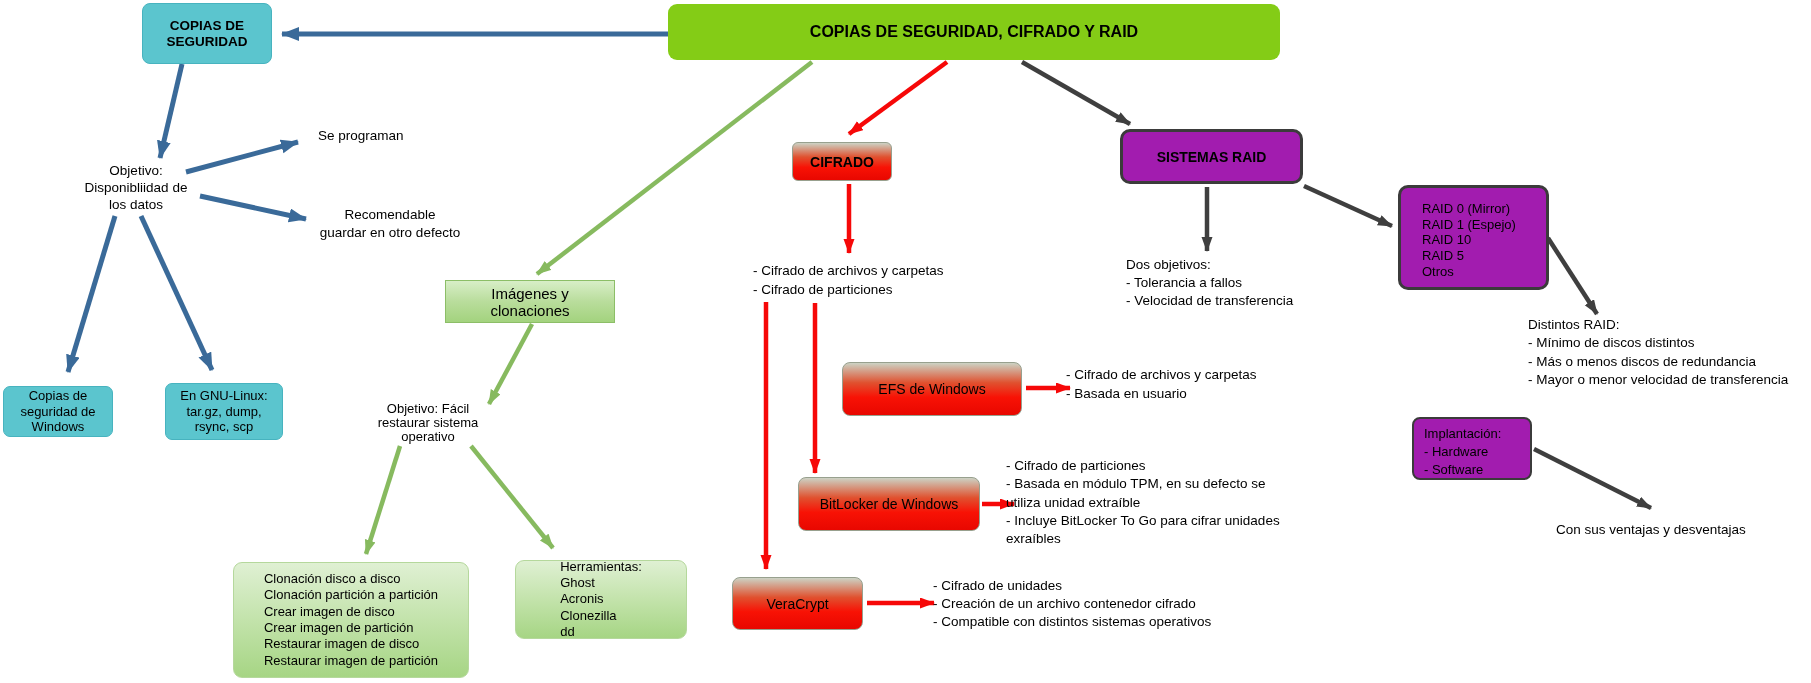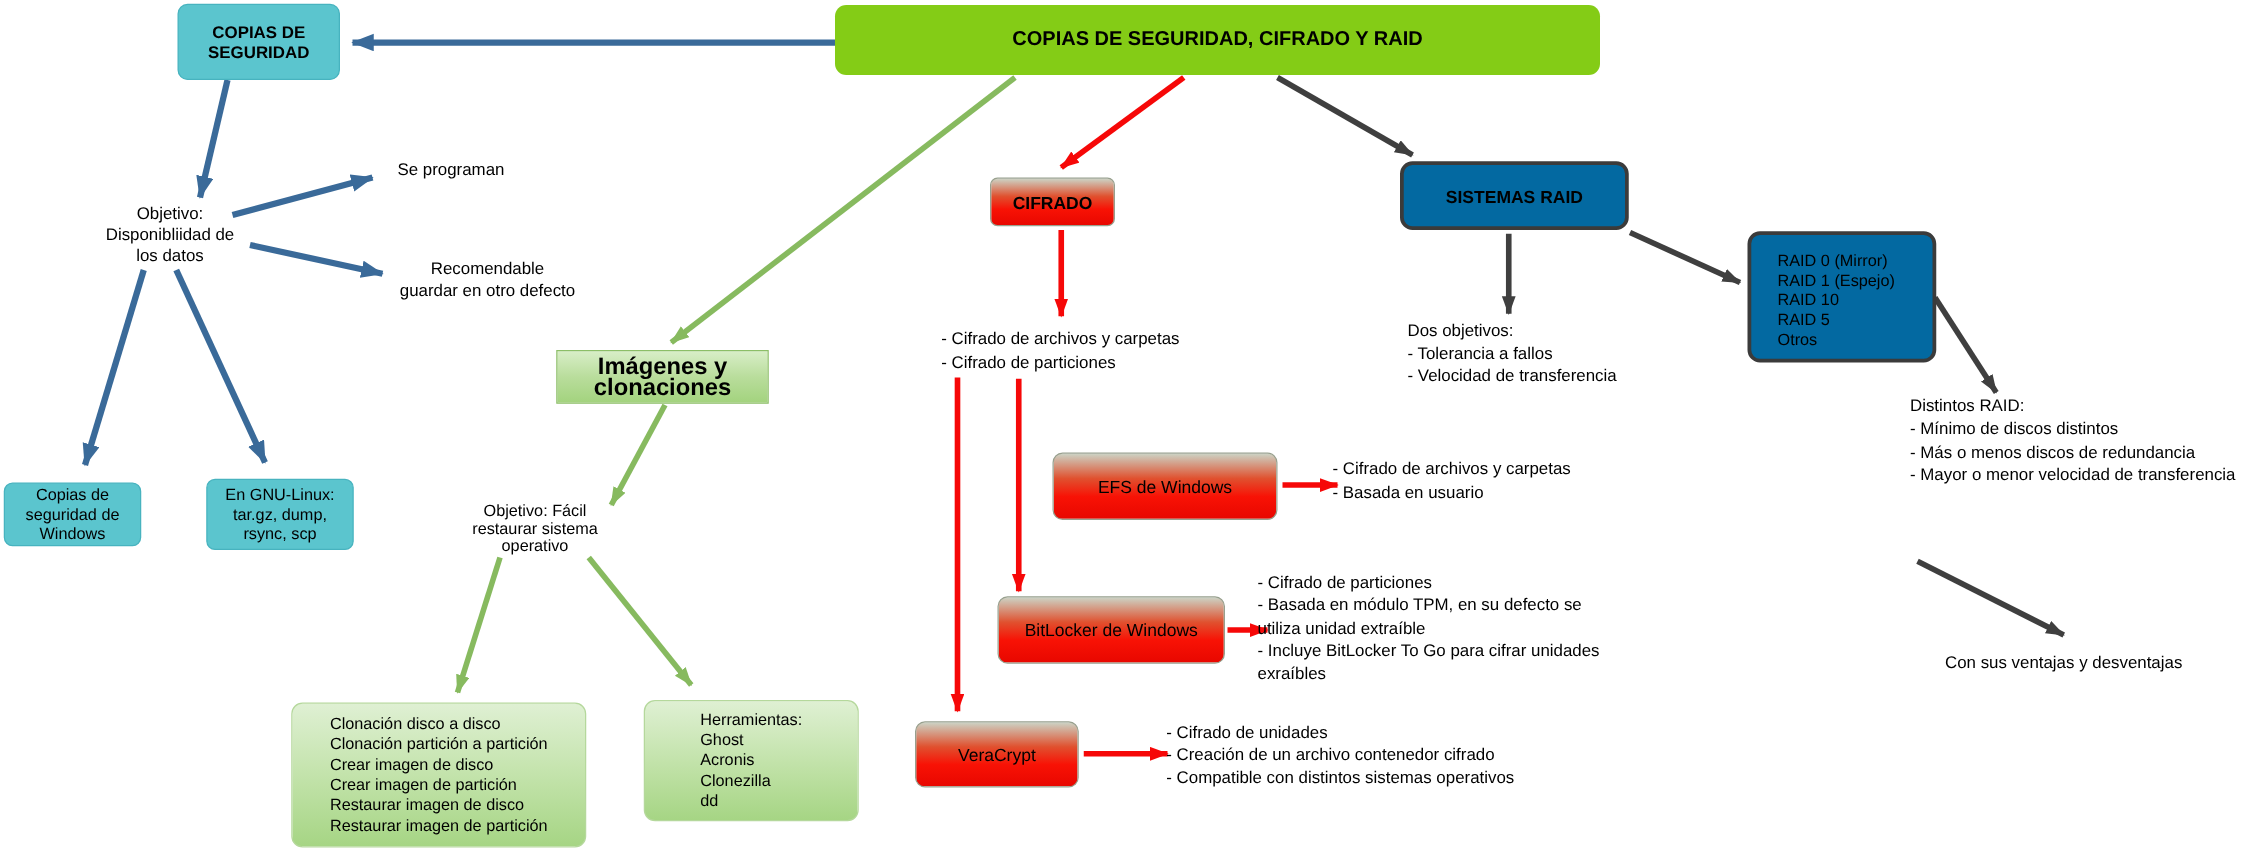--- a/index.html
+++ b/index.html
@@ -28,38 +28,38 @@
 
   
   .cyan-box  { background:#5bc5ce; border:1px solid #47b3bf; border-radius:7px;
                font-size:13px; line-height:15.5px; }
   #b-win     { left:3px;   top:386px; width:110px; height:51px; }
   #b-linux   { left:165px; top:383px; width:118px; height:57px; }
 
   
   #b-imagenes { left:445px; top:280px; width:170px; height:43px;
                 background:linear-gradient(180deg,#d8eec7 0%,#b9dd9c 50%,#a3d37e 100%);
-                border:1.5px solid #8cbe67; font-weight:bold; font-size:19px;
+                border:1.5px solid #8cbe67; font-weight:normal; font-size:15px;
                 line-height:17px; border-radius:0; }
   .green-list { background:linear-gradient(180deg,#dff0d3 0%,#c3e3ab 50%,#a6d584 100%);
                 border:1px solid #b5d89c; border-radius:9px; }
   #b-ops      { left:233px; top:562px; width:236px; height:116px; }
-  #b-tools    { left:515px; top:560px; width:172px; height:97px; }
+  #b-tools    { left:515px; top:560px; width:172px; height:79px; }
   .green-list .inner { font-size:13px; line-height:16.3px; text-align:left; white-space:pre-line; }
 
   
   .red-box   { background:linear-gradient(180deg,#ccd2c4 0%,#e0512f 38%,#f81205 66%,#e80700 100%);
                border:1px solid #98a08e; border-radius:8px; font-size:14px; }
   #b-cifrado   { left:792px; top:142px; width:100px; height:39px; font-weight:bold; border-radius:6px; }
   #b-efs       { left:842px; top:362px; width:180px; height:54px; }
   #b-bitlocker { left:798px; top:477px; width:182px; height:54px; }
   #b-veracrypt { left:732px; top:577px; width:131px; height:53px; }
 
   
-  .yellow-box { background:#0369a1; border:3px solid #3b3b3b; }
+  .yellow-box { background:#a21caf; border:3px solid #3b3b3b; }
   #b-raid    { left:1120px; top:129px; width:183px; height:55px; font-weight:bold;
                font-size:14px; border-radius:10px; }
   #b-niveles { left:1398px; top:185px; width:151px; height:105px; border-radius:10px;
                justify-content:flex-start; align-items:flex-start; text-align:left;
                padding:13px 6px 6px 21px; font-size:13px; line-height:15.7px; }
   #b-impl    { left:1412px; top:417px; width:120px; height:63px; border-radius:8px;
                border-width:2.5px; justify-content:flex-start; align-items:flex-start;
                text-align:left; padding:6px 4px 4px 10px; font-size:13px; line-height:18px; }
 
   
@@ -152,20 +152,23 @@
   <div class="box red-box" id="b-efs">EFS de Windows</div>
   <div class="box red-box" id="b-bitlocker">BitLocker de Windows</div>
   <div class="box red-box" id="b-veracrypt">VeraCrypt</div>
 
   <div class="box yellow-box" id="b-raid">SISTEMAS RAID</div>
   <div class="box yellow-box" id="b-niveles">RAID 0 (Mirror)
 RAID 1 (Espejo)
 RAID 10
 RAID 5
 Otros</div>
+  <div class="box yellow-box" id="b-impl">Implantación:
+- Hardware
+- Software</div>
 
   <div class="txt" id="t-obj1">Objetivo:
 Disponibliidad de
 los datos</div>
   <div class="txt" id="t-seprog">Se programan</div>
   <div class="txt" id="t-recom">Recomendable
 guardar en otro defecto</div>
   <div class="txt" id="t-obj2">Objetivo: Fácil
 restaurar sistema
 operativo</div>

